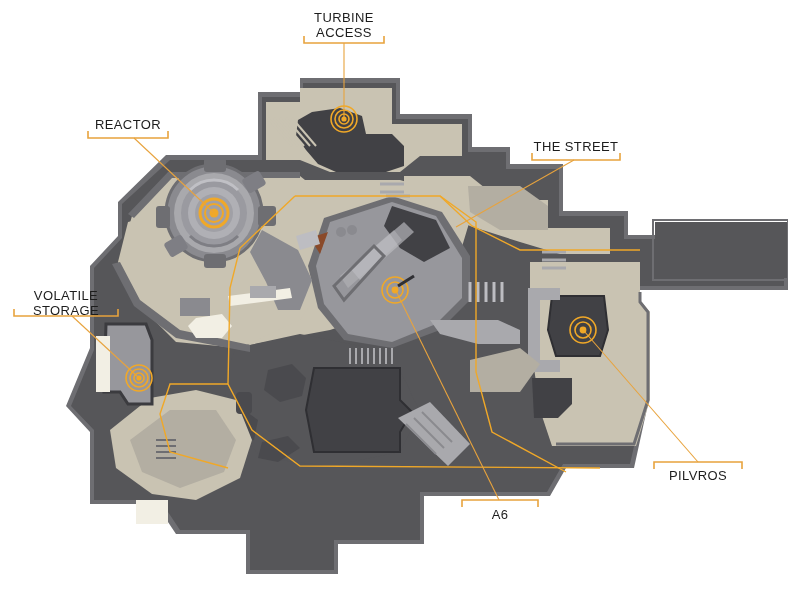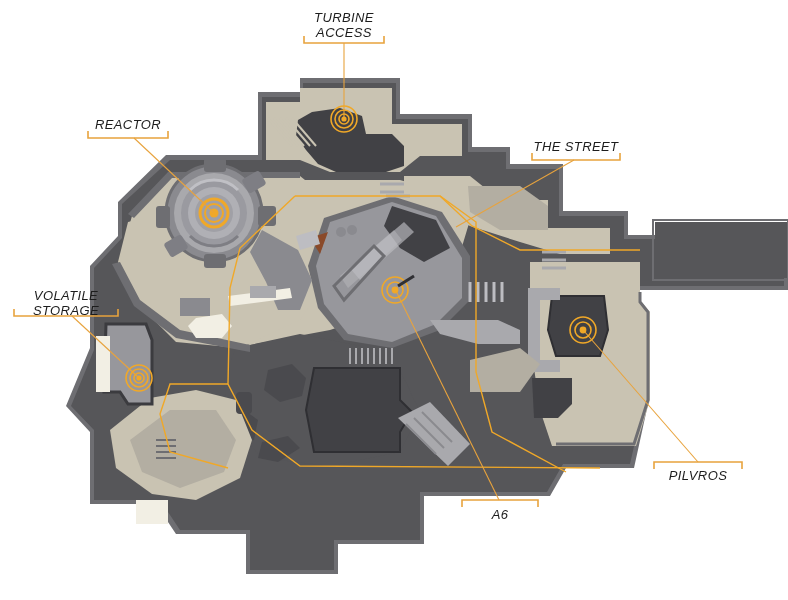--- a/index.html
+++ b/index.html
@@ -11,21 +11,20 @@
     width: 788px;
     height: 600px;
     overflow: hidden;
     font-family: "Liberation Sans", sans-serif;
   }
   #map-root {
     position: relative;
     width: 788px;
     height: 600px;
     background: #ffffff;
-    font-style: italic;
   }
   svg.map-canvas {
     display: block;
     width: 788px;
     height: 600px;
   }
   .label-text {
     font-family: "Liberation Sans", sans-serif;
     font-size: 13px;
     letter-spacing: 0.4px;

